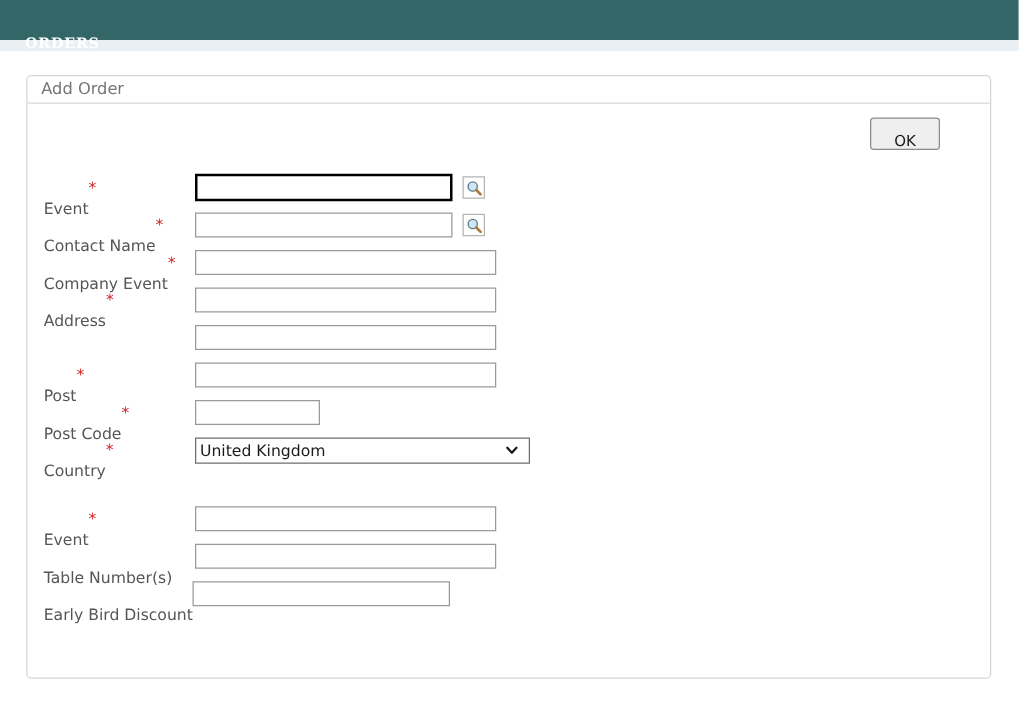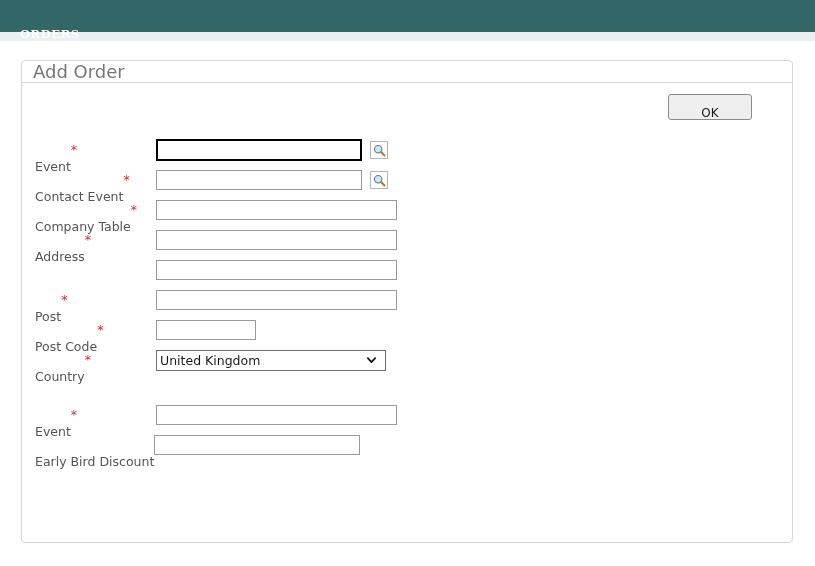--- a/index.html
+++ b/index.html
@@ -46,36 +46,36 @@
     position: relative;
   }
   .panel-header {
     height: 22px;
     border-bottom: 1px solid #d7d7d7;
     padding-left: 11px;
     display: flex;
     align-items: center;
   }
   .panel-title {
-    font-size: 18px;
+    font-size: 13px;
     color: #767676;
   }
   .panel-body {
     position: relative;
     padding: 0;
   }
 
   
   .action-row {
     display: flex;
     justify-content: flex-end;
     padding: 11px 40px 0 0;
   }
   .ok-button {
-    width: 84px;
+    width: 56px;
     height: 22px;
     background: #efefef;
     border: 1px solid #8a8a8a;
     border-radius: 3px;
     font-family: "DejaVu Sans", "Liberation Sans", sans-serif;
     font-size: 12px;
     color: #1a1a1a;
     line-height: 1;
     cursor: default;
     padding: 12px;
@@ -129,21 +129,21 @@
     height: 22px;
   }
   .w-event    { width: 206px; }
   .w-contact  { width: 206px; }
   .w-wide     { width: 241px; }
   .w-postcode { width: 100px; }
   .w-phone    { width: 170px; }
   .w-early    { width: 206px; }
 
   .country-select {
-    width: 230px;
+    width: 268px;
     height: 21px;
     border: 1px solid #6e6e6e;
     background: #ffffff;
     font-family: "DejaVu Sans", "Liberation Sans", sans-serif;
     font-size: 12.5px;
     color: #1a1a1a;
     padding: 0 3px;
     -webkit-appearance: none;
     -moz-appearance: none;
     appearance: none;
@@ -209,35 +209,35 @@
           <button class="search-btn">
             <svg width="13" height="13" viewBox="0 0 13 13">
               <circle cx="5.2" cy="5.2" r="3.7" fill="#cfe6f2" stroke="#5f7c8c" stroke-width="1.1"></circle>
               <line x1="8" y1="8" x2="11.5" y2="11.5" stroke="#a97c3e" stroke-width="2.1" stroke-linecap="round"></line>
             </svg>
           </button>
         </div>
 
         <div class="form-row">
           <div class="label-col">
-            <span class="field-label">Contact Event</span>
+            <span class="field-label">Contact Name</span>
               <span class="req-star">*</span>
           </div>
           <input class="text-input w-contact" type="text" value="" style="">
           <button class="search-btn">
             <svg width="13" height="13" viewBox="0 0 13 13">
               <circle cx="5.2" cy="5.2" r="3.7" fill="#cfe6f2" stroke="#5f7c8c" stroke-width="1.1"></circle>
               <line x1="8" y1="8" x2="11.5" y2="11.5" stroke="#a97c3e" stroke-width="2.1" stroke-linecap="round"></line>
             </svg>
           </button>
         </div>
 
         <div class="form-row">
           <div class="label-col">
-            <span class="field-label">Company Table</span>
+            <span class="field-label">Company Event</span>
               <span class="req-star">*</span>
           </div>
           <input class="text-input w-wide" type="text" value="" style="">
         </div>
 
         <div class="form-row">
           <div class="label-col">
             <span class="field-label">Address</span>
               <span class="req-star">*</span>
           </div>
@@ -284,20 +284,26 @@
 
 
         <div class="form-row">
           <div class="label-col">
             <span class="field-label">Event</span>
               <span class="req-star">*</span>
           </div>
           <input class="text-input w-wide" type="text" value="" style="">
         </div>
 
+        <div class="form-row">
+          <div class="label-col">
+            <span class="field-label">Table Number(s)</span>
+          </div>
+          <input class="text-input w-wide" type="text" value="" style="">
+        </div>
 
         <div class="form-row">
           <div class="label-col wide-label">
             <span class="field-label">Early Bird Discount</span>
           </div>
           <input class="text-input w-early" type="text" value="" style="">
         </div>
 
       </div>
     </div>

